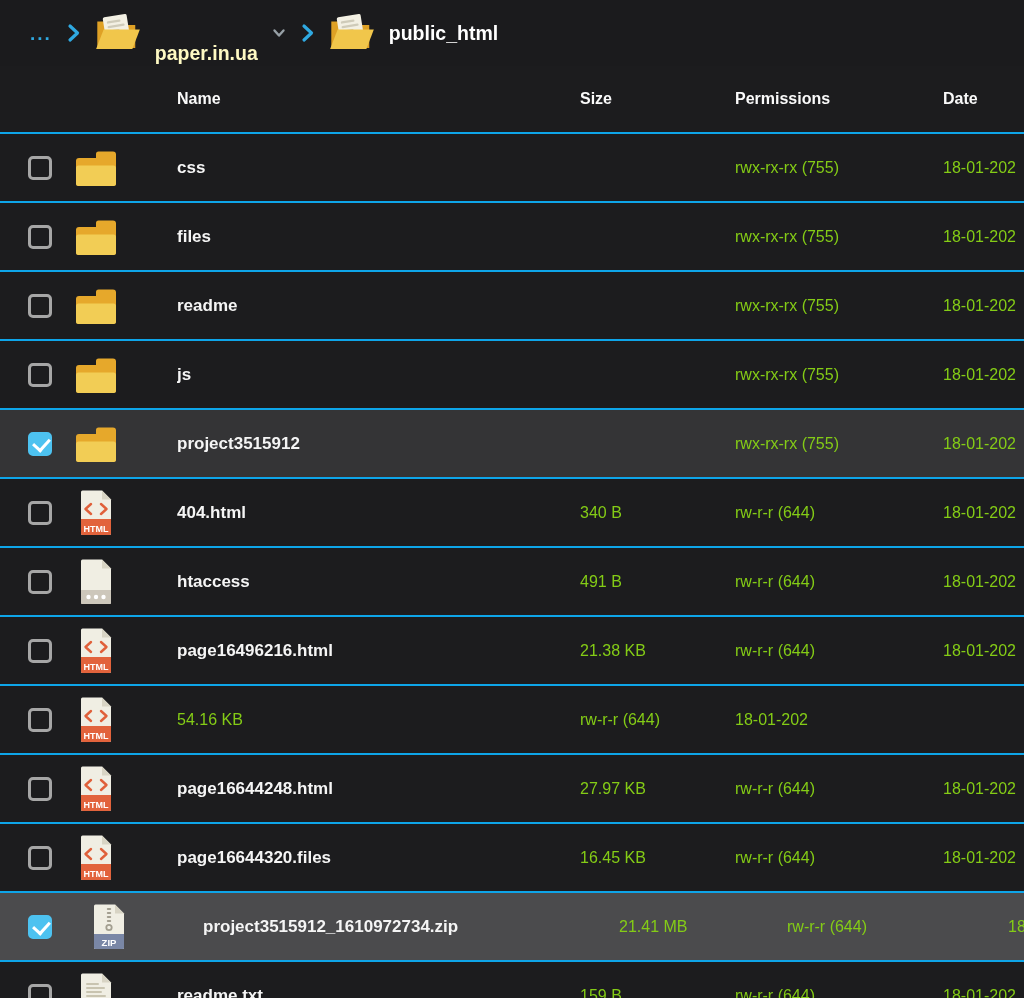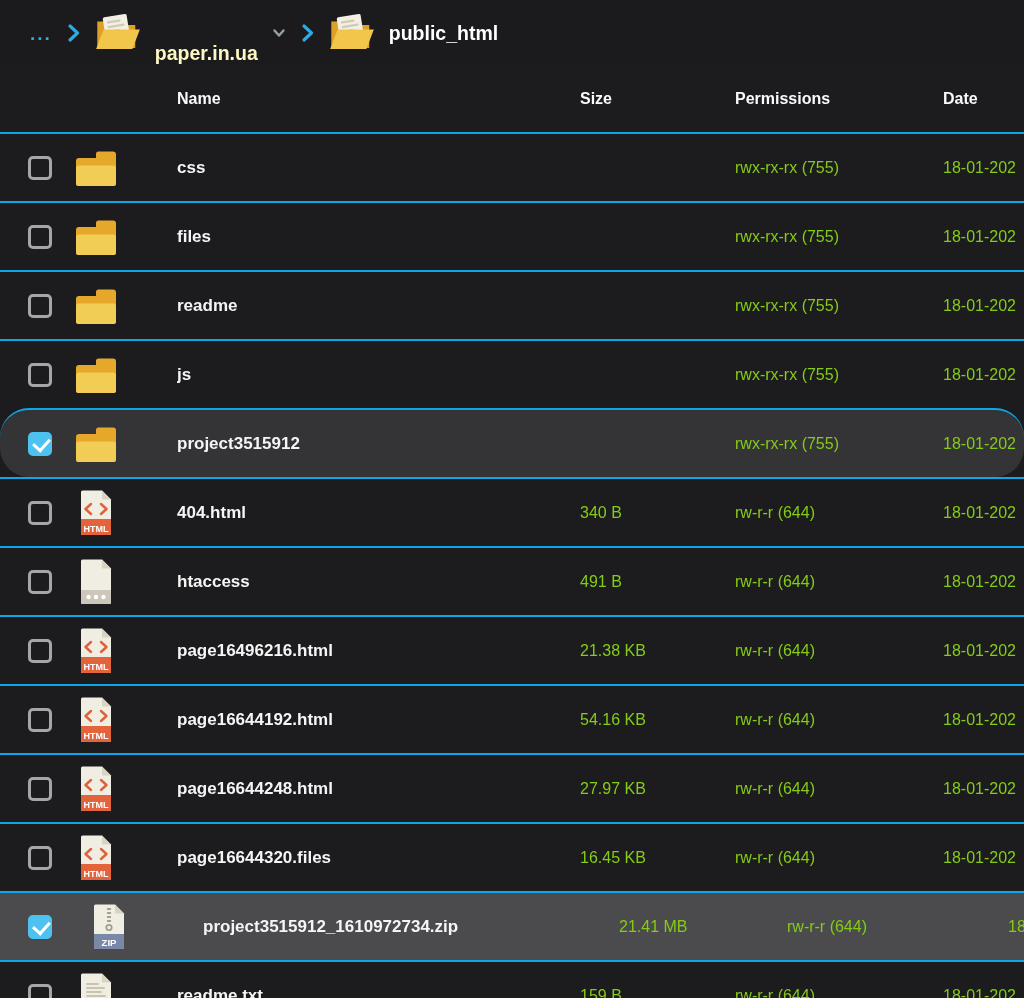--- a/index.html
+++ b/index.html
@@ -13,21 +13,21 @@
   .crumb-label{ font-size:19.5px; font-weight:bold; color:#FFFFFF; cursor:pointer; }
   .crumb-label.cyan{ color:#fef9c3;margin-top:40px; }
   .sep-icon, .caret-icon{ display:block; }
 
   
   .header-row{ height:66px; display:grid; grid-template-columns:64px 113px 403px 155px 208px 81px; align-items:center; }
   .header-cell{ font-size:16px; font-weight:bold; color:#FAFAFA; cursor:pointer; }
 
   
   .row{ height:69px; display:grid; grid-template-columns:64px 113px 403px 155px 208px 81px; align-items:center; border-top:2px solid #0ea5e9; cursor:pointer; }
-  .row.hl-dim{ background:#343436;border-radius:29px; }
+  .row.hl-dim{ background:#343436; }
   .row.hl-bright{ background:#4B4B4D;gap:13px; }
 
   .checkbox{ width:24px; height:24px; margin-left:28px; border:3px solid #A6A6A6; border-radius:5px; position:relative; cursor:pointer; }
   .checkbox.checked{ border-color:#4DC2F0; background:#4DC2F0; }
   .checkbox.checked::after{ content:""; position:absolute; left:5px; top:0px; width:8px; height:13px;
       border-right:3px solid #fff; border-bottom:3px solid #fff; transform:rotate(42deg); }
 
   .icon-box{ width:46px; height:48px; margin-left:9px; }
   .file-icon{ width:46px; height:48px; display:block; }
 
@@ -254,21 +254,20 @@
 
   <div class="row">
     <div>
           <div class="checkbox"></div>
         </div>
     <div class="icon-box">
           <svg class="file-icon">
             <use href="#sym-html"></use>
           </svg>
         </div>
-    <div class="name-cell">page16644192.html</div>
     <div class="size-cell">54.16 KB</div>
     <div class="perm-cell">rw-r-r (644)</div>
     <div class="date-cell">18-01-202</div>
   </div>
 
   <div class="row">
     <div>
           <div class="checkbox"></div>
         </div>
     <div class="icon-box">

